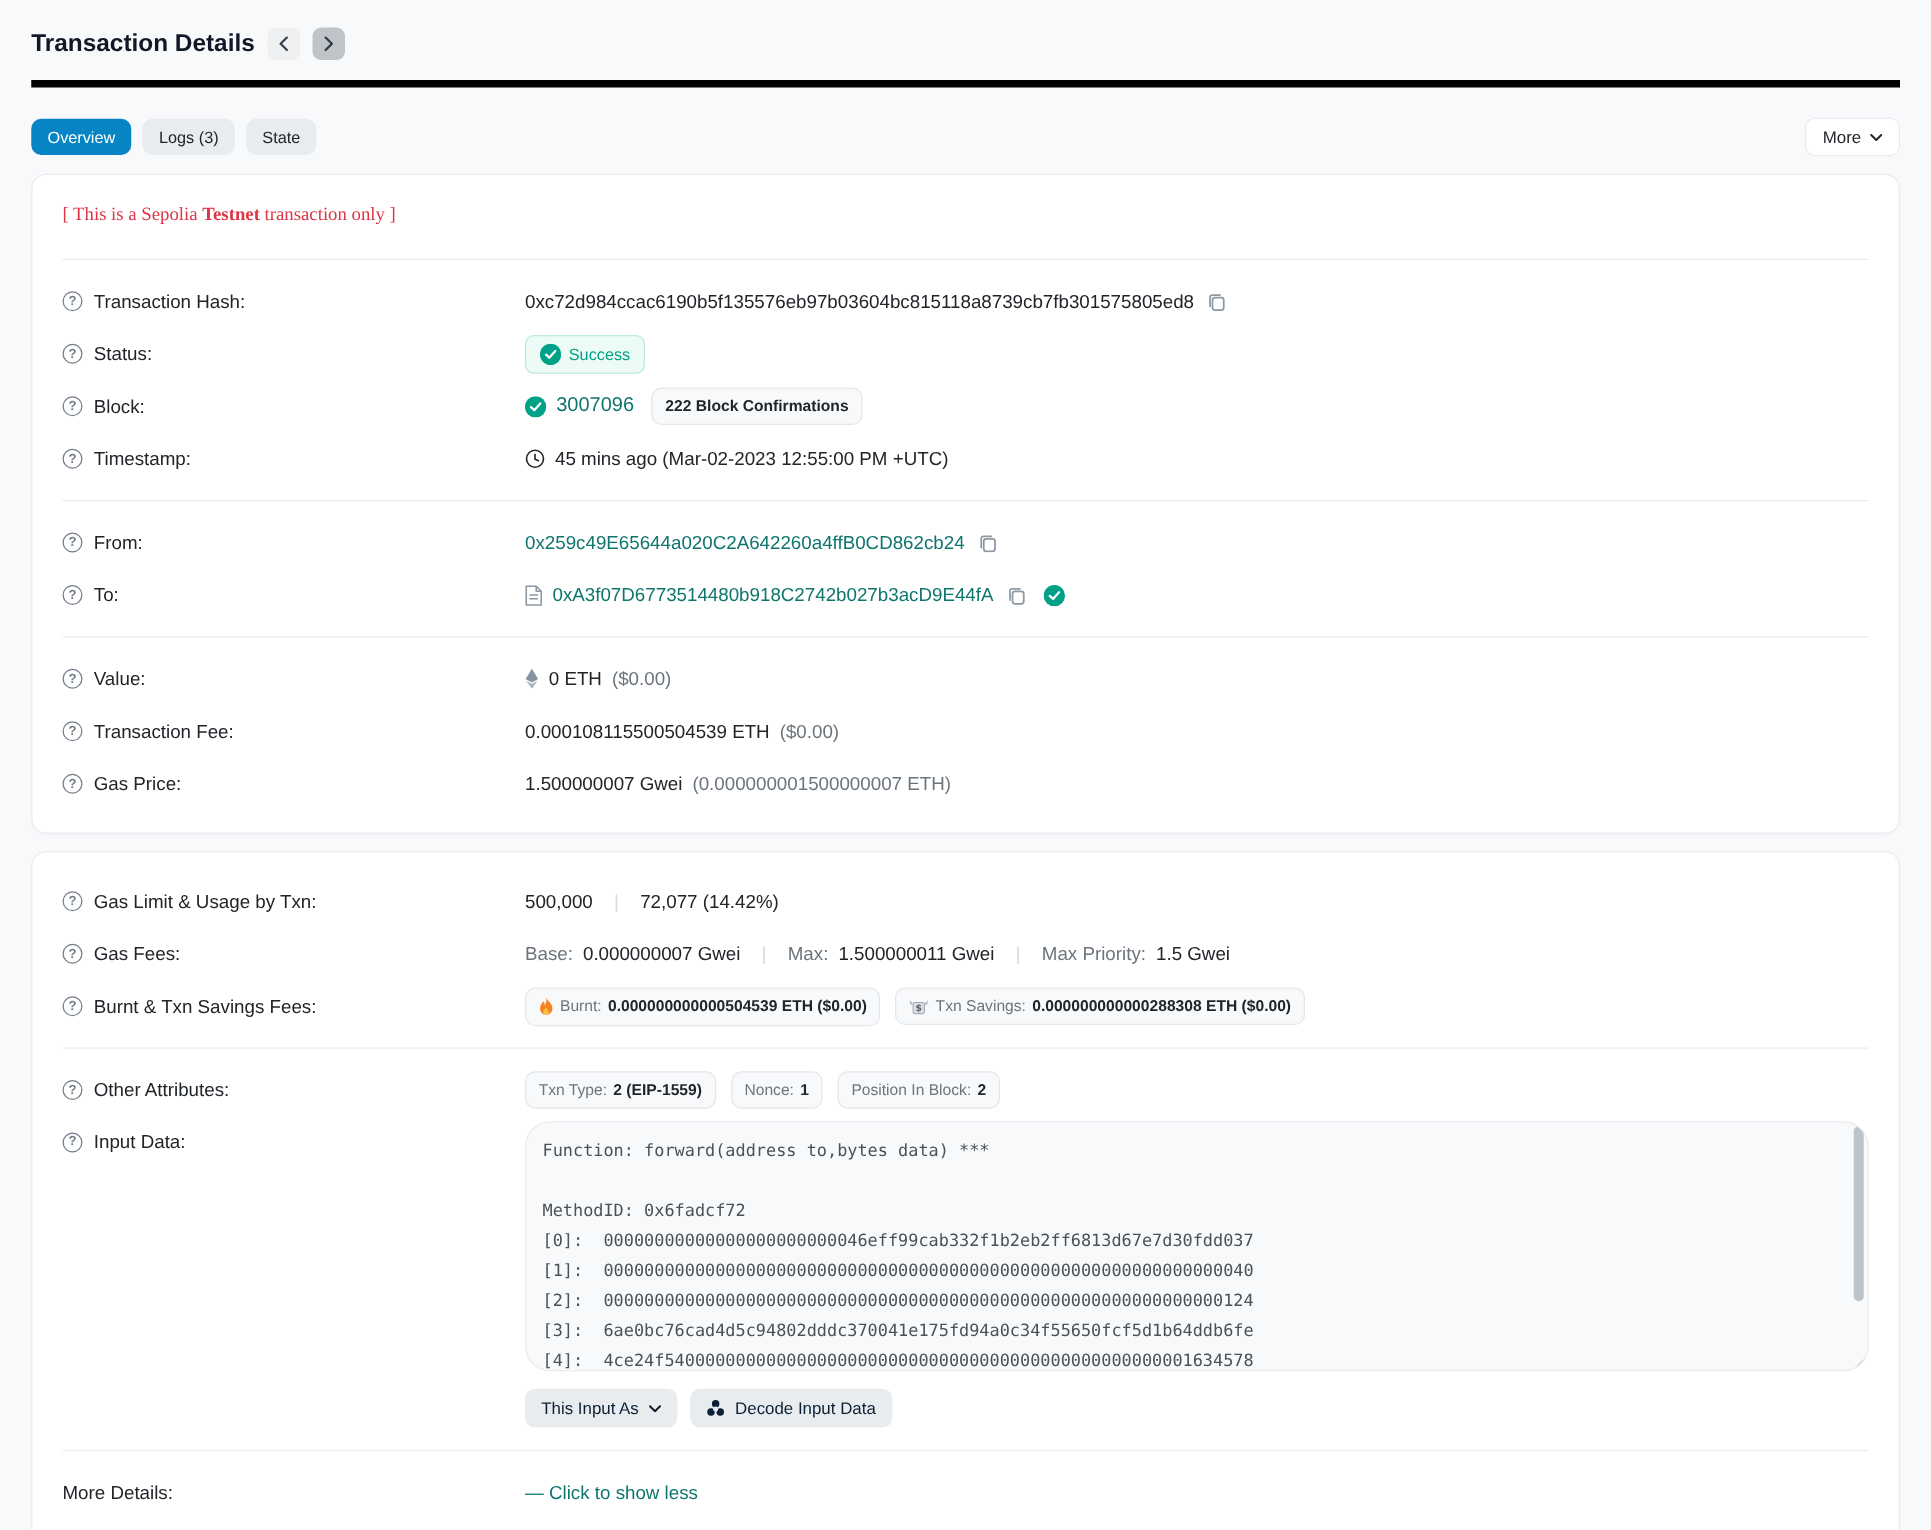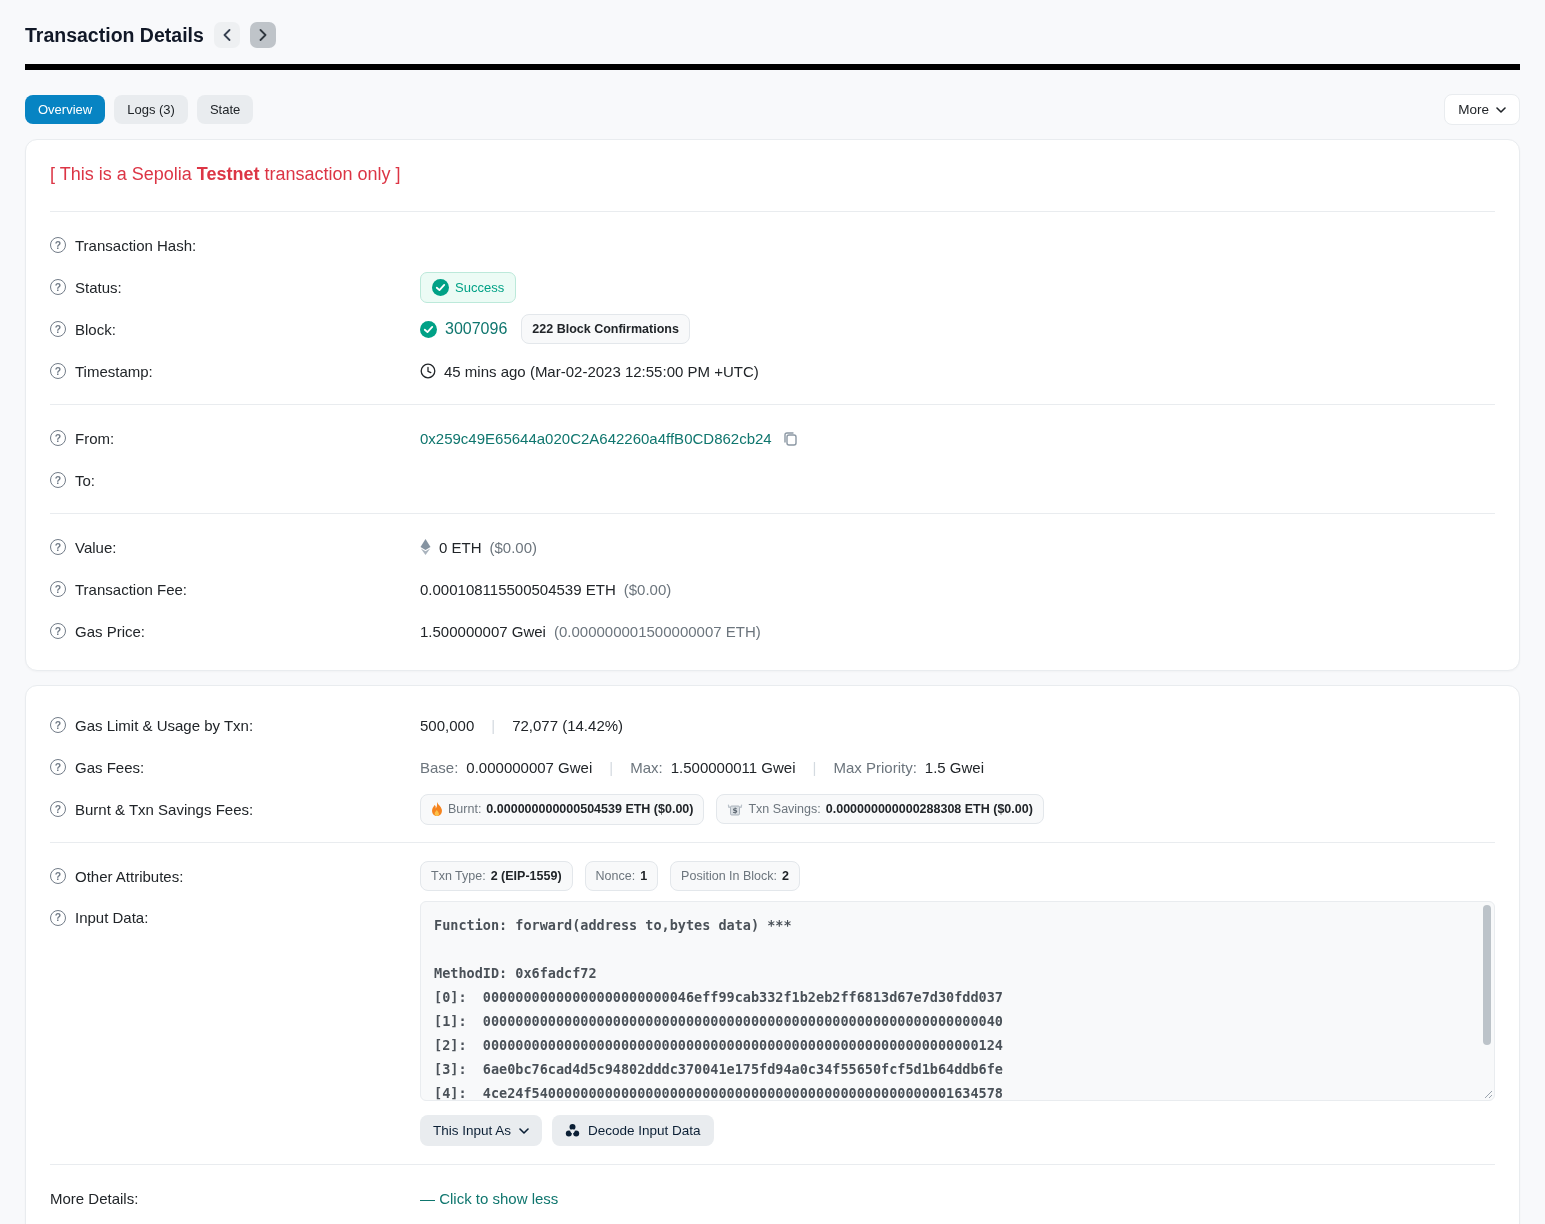--- a/index.html
+++ b/index.html
@@ -38,21 +38,21 @@
     display: inline-flex; align-items: center; gap: 7px;
   }
 
   
   .card {
     background: #fff; border: 1px solid #e9ecef; border-radius: 12px;
     box-shadow: 0 1px 2px rgba(0,0,0,.03); padding: 18px 24px; margin-bottom: 14px;
   }
   .divider { border: none; border-top: 1px solid #e9ecef; margin: 12px 0; }
 
-  .warning { color: #dc3545; padding: 6px 0 14px 0; font-size: 18px; }
+  .warning { color: #dc3545; padding: 6px 0 14px 0; font-size: 15px; font-family: Liberation Serif, serif; }
   .warning b { font-weight: bold; }
 
   .row { display: flex; align-items: center; min-height: 42px; }
   .row.top-align { align-items: flex-start; }
   .row-label { width: 370px; flex: 0 0 370px; display: flex; align-items: center; gap: 9px; color: #212529; }
   .row.top-align .row-label { padding-top: 8px; }
   .row-value { display: flex; align-items: center; gap: 8px; flex: 1; min-width: 0; }
 
   .q-icon {
     width: 16px; height: 16px; flex: 0 0 16px; border: 1.4px solid #727c88; border-radius: 50%;
@@ -77,24 +77,24 @@
   }
   .badge-gray .bold { font-weight: bold; }
   .badge-gray .blabel { color: #6c757d; }
   .conf-badge { font-weight: bold; font-size: 12.5px; }
 
   .check-circle { width: 17px; height: 17px; flex: 0 0 17px; }
 
   
   .input-box-wrap { position: relative; flex: 1; }
   .input-box {
-    position: relative; background: #f8f9fa; border: 1px solid #e9ecef; border-radius: 6px;
+    position: relative; background: #f8f9fa; border: 1px solid #e9ecef; border-radius: 20px;
     height: 200px; overflow: hidden; padding: 11px 24px 0 13px;
     font-family: "DejaVu Sans Mono", "Liberation Mono", monospace;
-    font-size: 13.5px; color: #4a5158; font-weight: bold;
+    font-size: 13.5px; color: #4a5158;
   }
   .code-line { white-space: pre; line-height: 24px; min-height: 24px; }
   .scrollbar-track { position: absolute; top: 3px; bottom: 3px; right: 3px; width: 8px; }
   .scrollbar-thumb { position: absolute; top: 0; width: 8px; height: 140px; background: #bcc3c9; border-radius: 5px; }
   .resize-handle { position: absolute; right: 1px; bottom: 1px; width: 11px; height: 11px; }
 
   .input-actions { display: flex; gap: 10px; margin-top: 14px; }
   .action-btn {
     background: #e9ecef; color: #0b1f35; border: none; border-radius: 8px;
     font-size: 13.5px; font-weight: 500; padding: 8px 13px; cursor: pointer;
@@ -137,20 +137,29 @@
   <div class="card">
 
     <div class="warning"><span>[ This is a Sepolia </span><b>Testnet</b><span> transaction only ]</span></div>
     <hr class="divider">
 
     <div class="row">
       <div class="row-label">
         <span class="q-icon">?</span>
         <span>Transaction Hash:</span>
       </div>
+      <div class="row-value">
+        <span>0xc72d984ccac6190b5f135576eb97b03604bc815118a8739cb7fb301575805ed8</span>
+        <button class="icon-btn">
+          <svg width="16" height="16" viewBox="0 0 16 16">
+              <rect x="5" y="5" width="9" height="10" rx="2" fill="none" stroke="#8c98a4" stroke-width="1.4"></rect>
+              <path d="M11 3 L5 3 Q3 3 3 5 L3 12" fill="none" stroke="#8c98a4" stroke-width="1.4" stroke-linecap="round"></path>
+            </svg>
+        </button>
+      </div>
     </div>
 
     <div class="row">
       <div class="row-label">
         <span class="q-icon">?</span>
         <span>Status:</span>
       </div>
       <div class="row-value">
         <span class="badge-success">
           <svg class="check-circle" width="15" height="15" viewBox="0 0 16 16">
@@ -206,20 +215,38 @@
               <path d="M11 3 L5 3 Q3 3 3 5 L3 12" fill="none" stroke="#8c98a4" stroke-width="1.4" stroke-linecap="round"></path>
             </svg>
         </button>
       </div>
     </div>
 
     <div class="row">
       <div class="row-label">
         <span class="q-icon">?</span>
         <span>To:</span>
+      </div>
+      <div class="row-value">
+        <svg width="14" height="17" viewBox="0 0 14 17">
+            <path d="M1 1 L9 1 L13 5 L13 16 L1 16 Z" fill="none" stroke="#8c98a4" stroke-width="1.3" stroke-linejoin="round"></path>
+            <path d="M9 1 L9 5 L13 5" fill="none" stroke="#8c98a4" stroke-width="1.3" stroke-linejoin="round"></path>
+            <path d="M3.5 8 H10.5 M3.5 11 H10.5" stroke="#8c98a4" stroke-width="1.1"></path>
+          </svg>
+        <a class="link">0xA3f07D6773514480b918C2742b027b3acD9E44fA</a>
+        <button class="icon-btn">
+          <svg width="16" height="16" viewBox="0 0 16 16">
+              <rect x="5" y="5" width="9" height="10" rx="2" fill="none" stroke="#8c98a4" stroke-width="1.4"></rect>
+              <path d="M11 3 L5 3 Q3 3 3 5 L3 12" fill="none" stroke="#8c98a4" stroke-width="1.4" stroke-linecap="round"></path>
+            </svg>
+        </button>
+        <svg class="check-circle" style="margin-left:4px" width="17" height="17" viewBox="0 0 16 16">
+            <circle cx="8" cy="8" r="8" fill="#00a186"></circle>
+            <path d="M4.5 8.2 L7 10.5 L11.5 5.5" fill="none" stroke="#fff" stroke-width="1.7" stroke-linecap="round" stroke-linejoin="round"></path>
+          </svg>
       </div>
     </div>
 
     <hr class="divider">
 
     <div class="row">
       <div class="row-label">
         <span class="q-icon">?</span>
         <span>Value:</span>
       </div>

